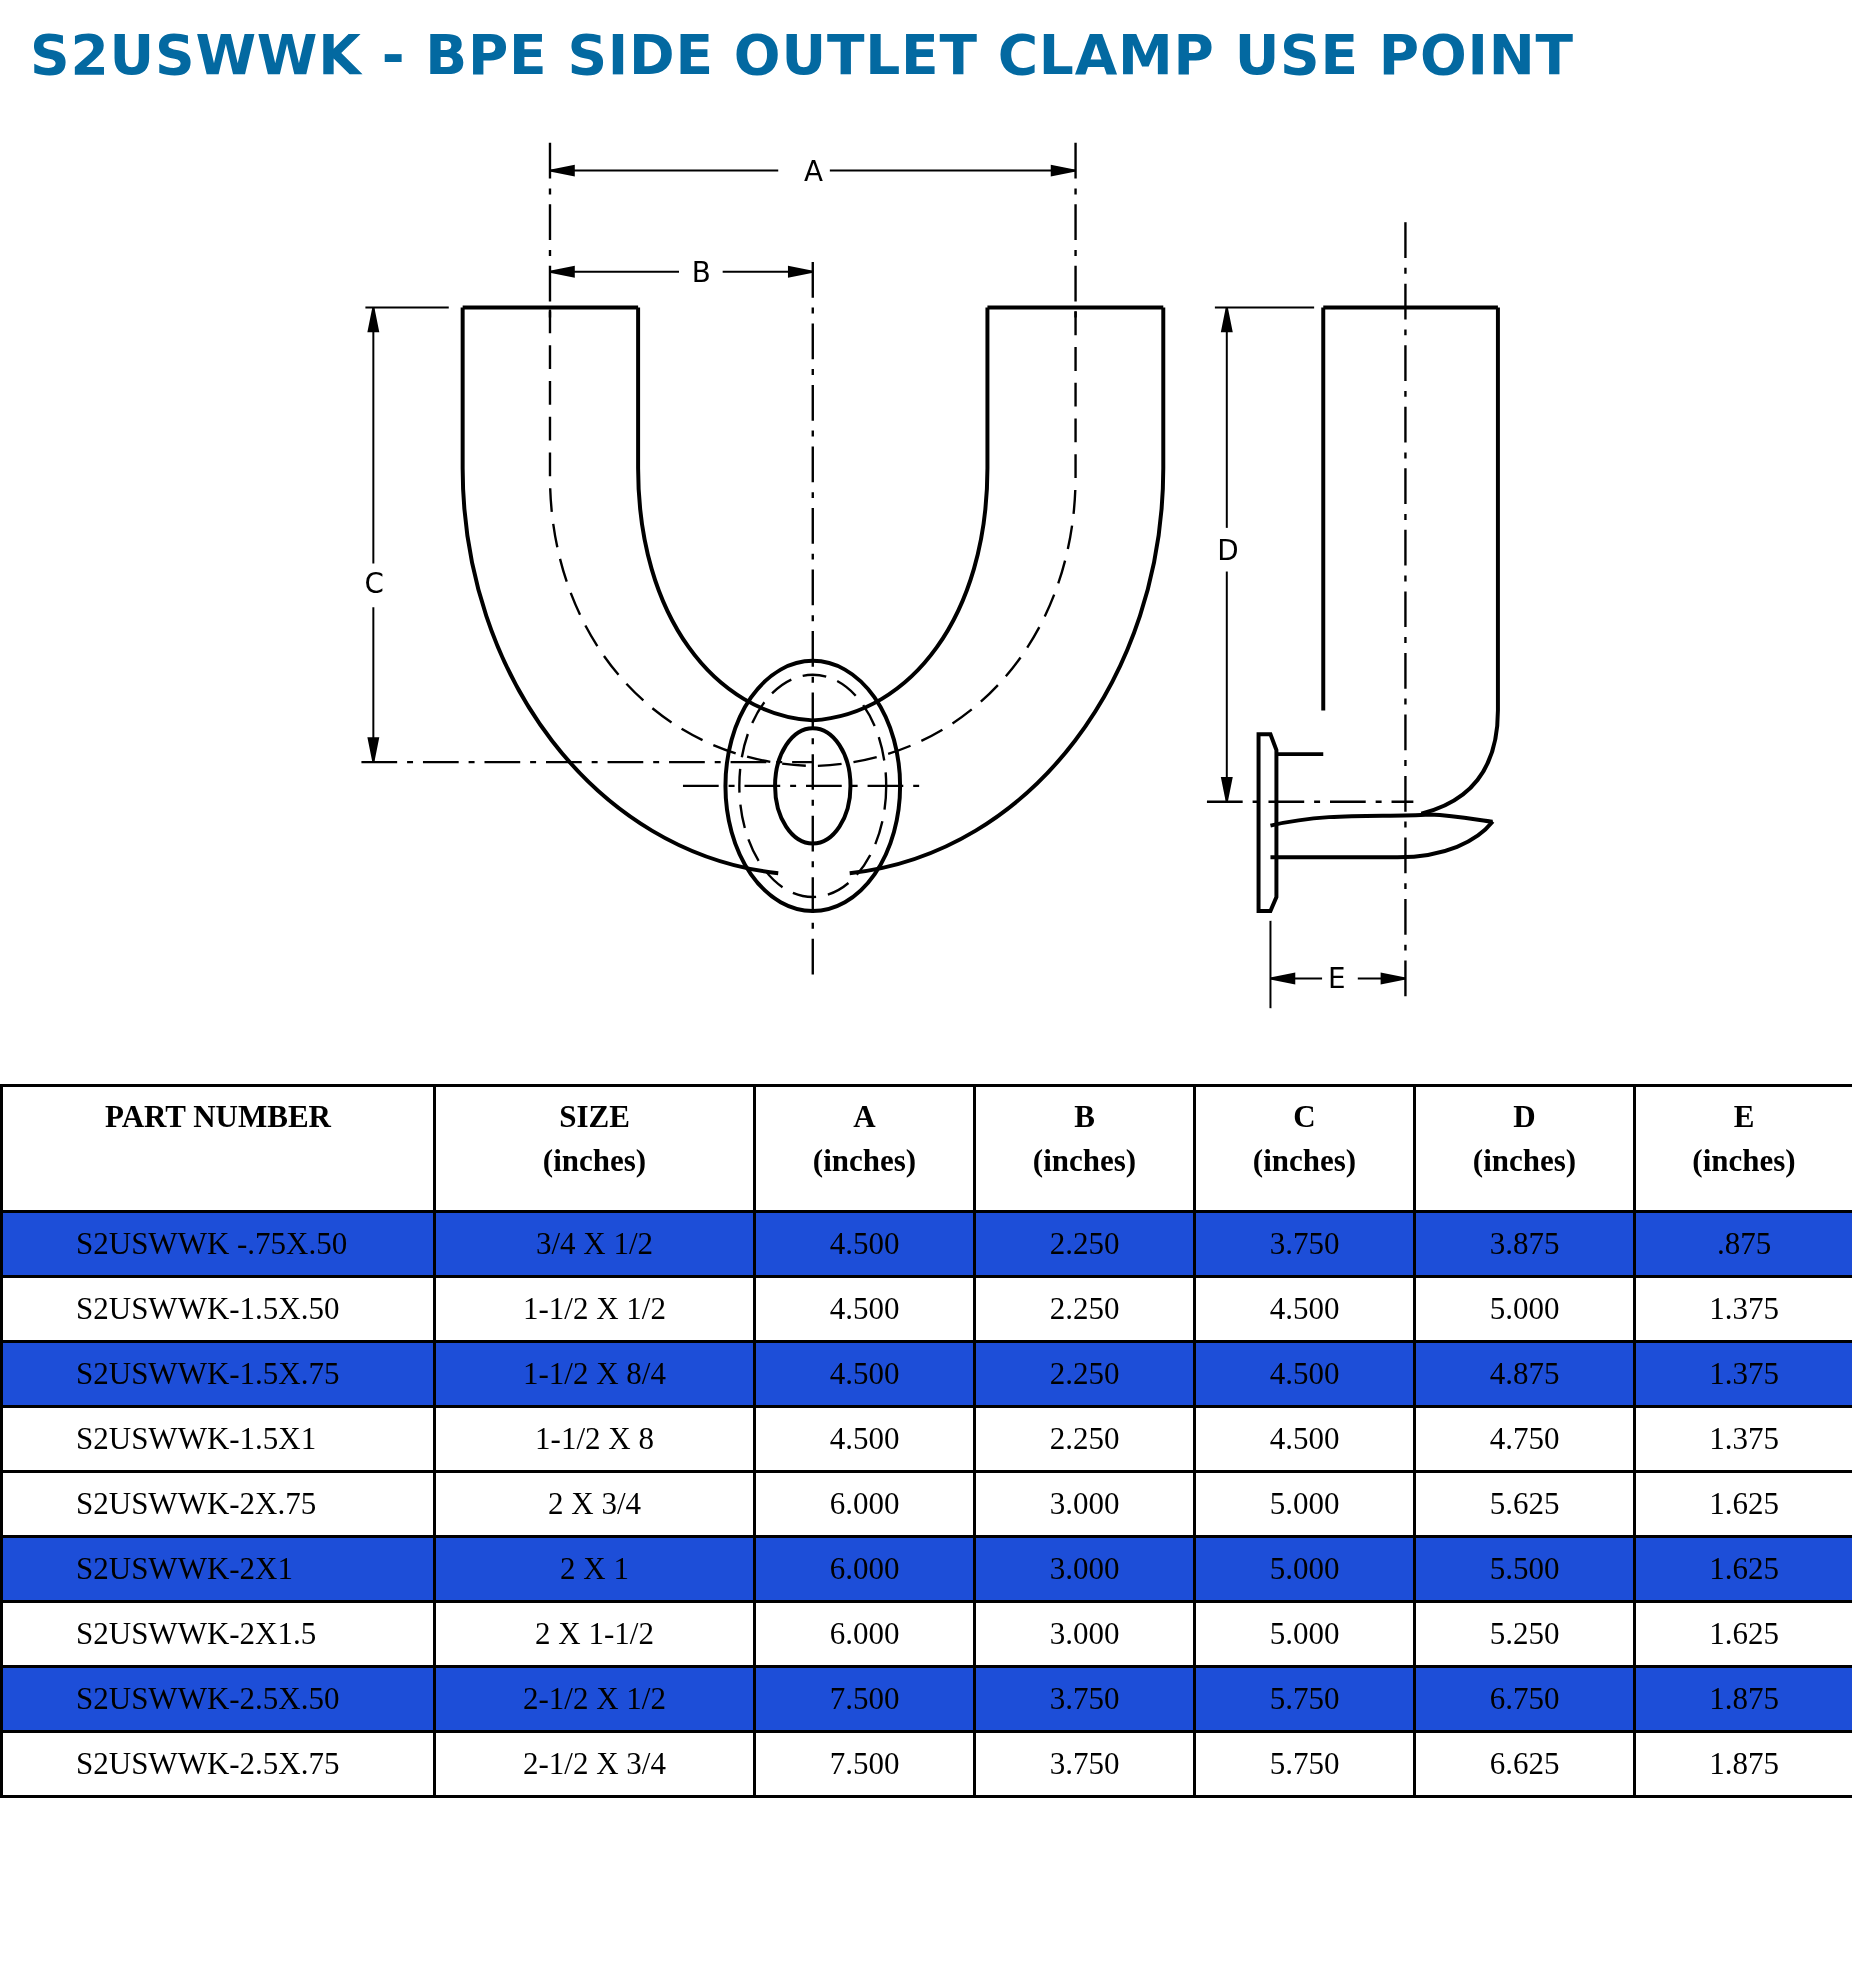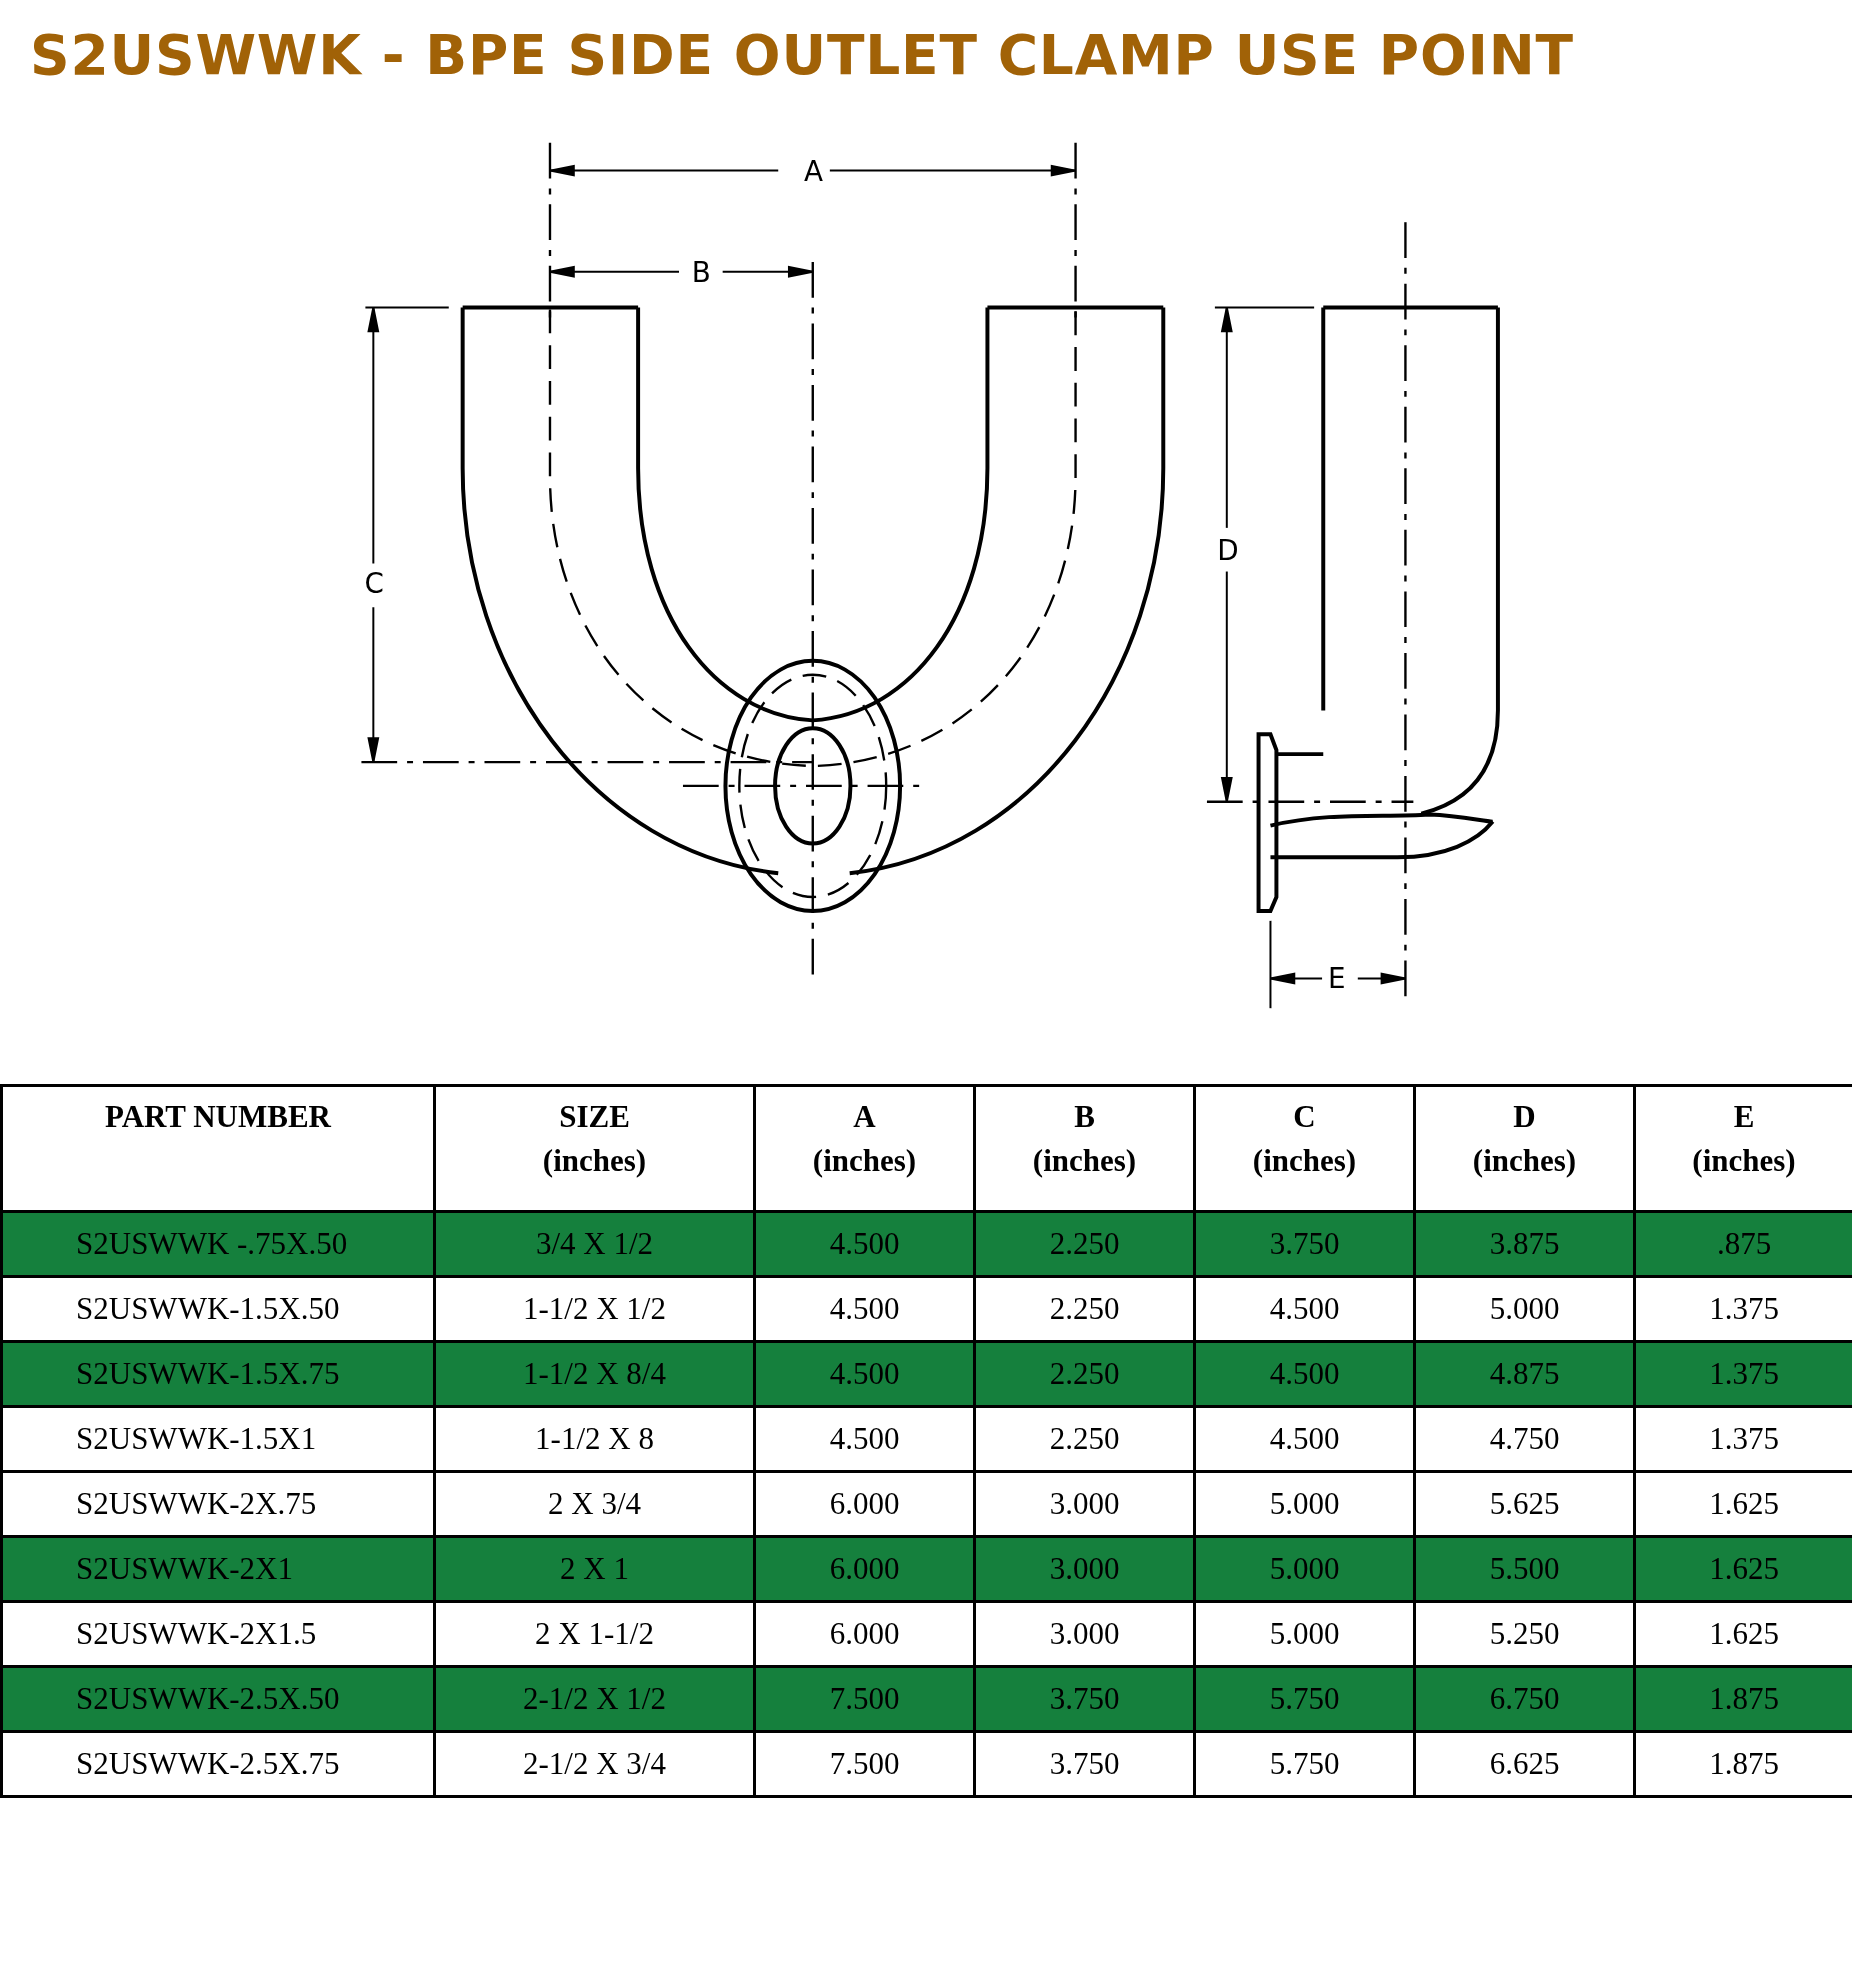--- a/index.html
+++ b/index.html
@@ -1,39 +1,39 @@
 <!DOCTYPE html>
 <html style="font-size:6.4px"><head>
   <meta charset="utf-8">
   <style>
     html, body { margin: 0; padding: 0; background: #ffffff; }
     body { width: 1853px; height: 3176px; position: relative; overflow: hidden; }
     .title {
       position: absolute; left: 0; top: 16px; width: 1604px; text-align: center;
       font-family: "DejaVu Sans", sans-serif; font-weight: bold; font-size: 55px;
-      letter-spacing: 0.8px; color: #a16207; line-height: 79px;
+      letter-spacing: 0.8px; color: #0369a1; line-height: 79px;
     }
     .drawing { position: absolute; left: 0; top: 119px; width: 1853px; height: 913px; }
     .drawing svg { width: 100%; height: 100%; }
     .dim-label { font-family: "DejaVu Sans", sans-serif; font-size: 70px; fill: #000; }
     .spec-table {
       position: absolute; left: 0; top: 1084px; width: 1853px;
       border-collapse: collapse; table-layout: fixed;
       font-family: "Liberation Serif", serif; color: #000;
     }
     .spec-table th, .spec-table td {
       border: 3.6px solid #000; text-align: center; padding: 0;
     }
     .spec-table th {
       font-weight: bold; font-size: 31px; line-height: 44px; height: 115px;
       vertical-align: top; padding-top: 8px;
     }
     .spec-table td { font-size: 31px; height: 62px; vertical-align: middle; }
     .spec-table td.pn { text-align: left; padding-left: 73px; }
-    .spec-table tr.shaded td { background: #15803d; }
+    .spec-table tr.shaded td { background: #1d4ed8; }
     .spec-table th .sub { display: block; }
   </style>
 </head>
 <body>
 
 <div class="title">S2USWWK - BPE SIDE OUTLET CLAMP USE POINT</div>
 
 <div class="drawing">
   <svg viewBox="0 0 4667 2300" xmlns="http://www.w3.org/2000/svg">
     <g fill="none" stroke="#000" stroke-width="10">

